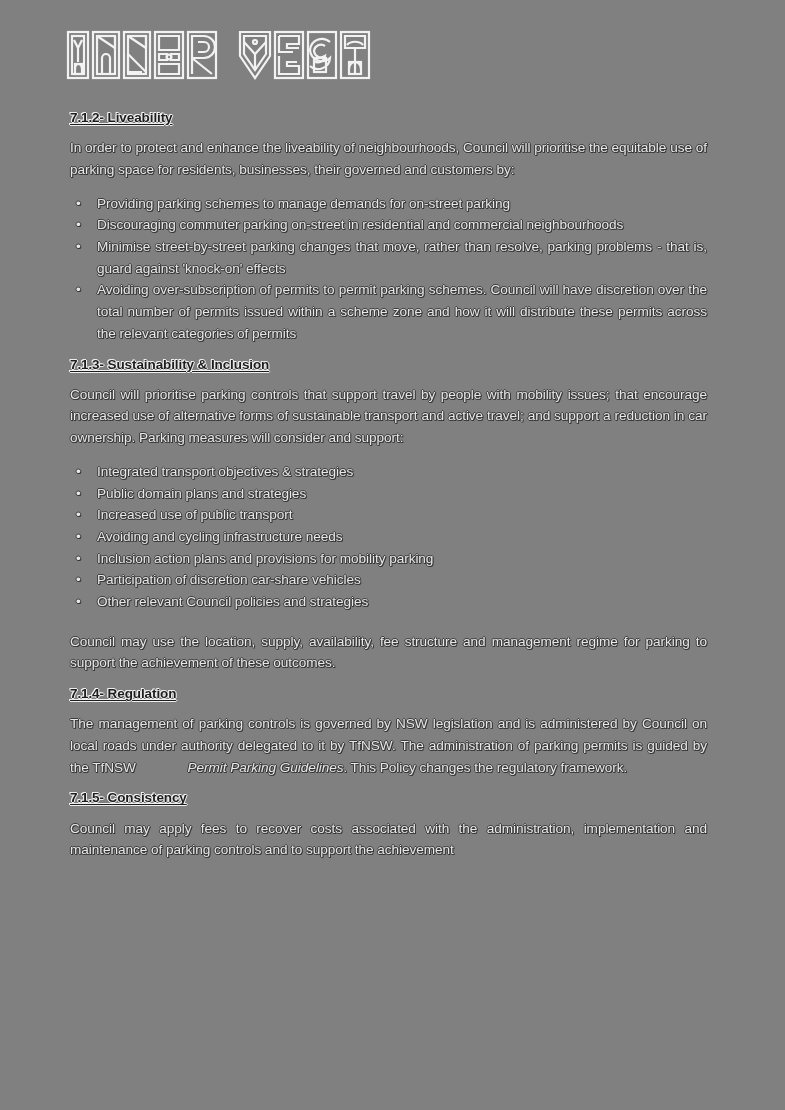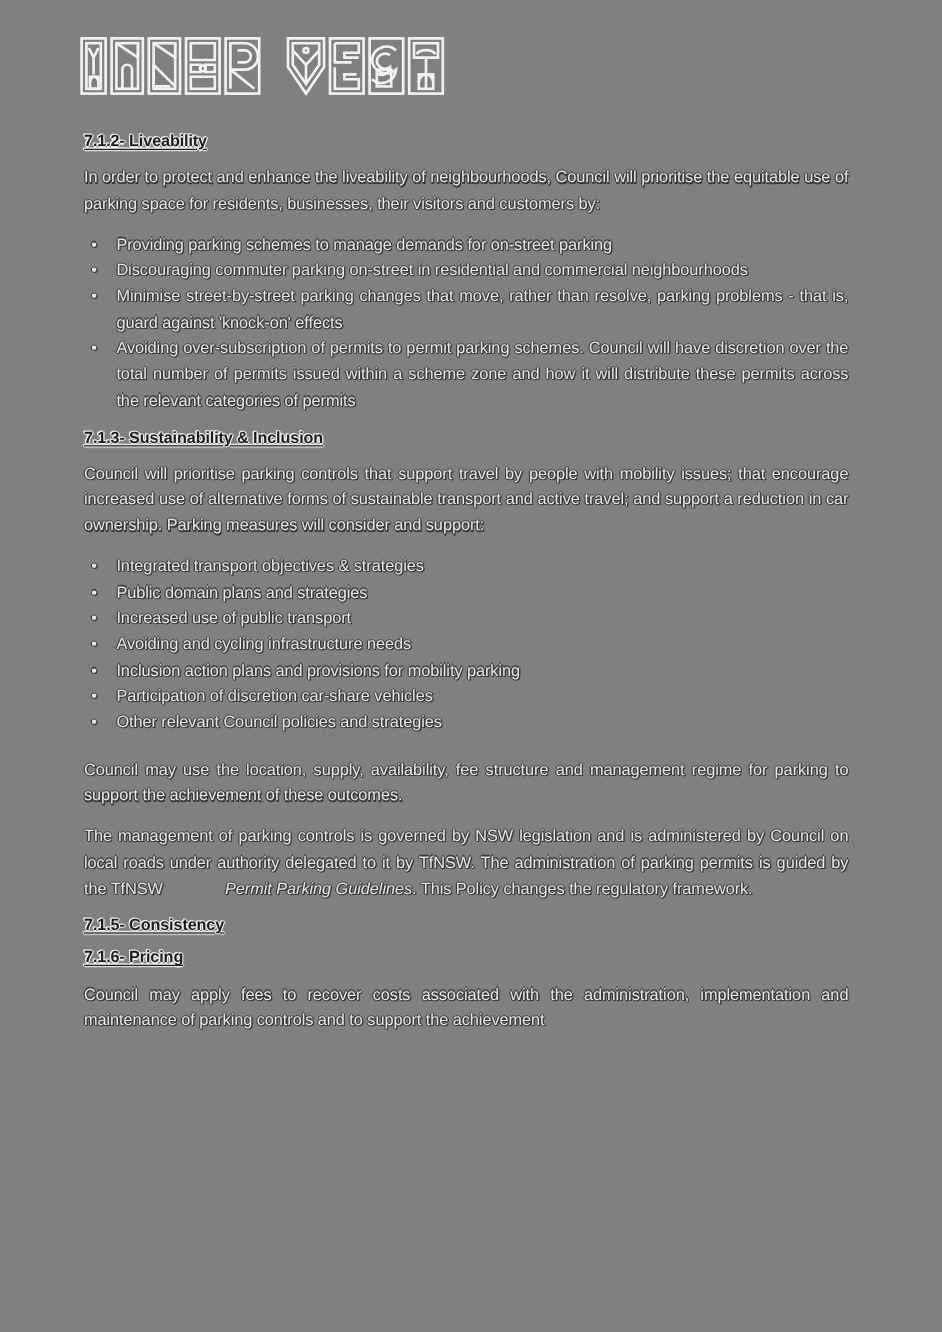--- a/index.html
+++ b/index.html
@@ -204,21 +204,21 @@
         <rect x="285" y="36" width="12" height="12"></rect>
         <path d="M285 43 a6 7 0 0 1 12 0"></path>
       </g>
     </svg>
   </div>
 
   <div class="content">
 
     <h2 class="section-heading emboss-dark">7.1.2- Liveability</h2>
 
-    <p class="body-para emboss-light">In order to protect and enhance the liveability of neighbourhoods, Council will prioritise the equitable use of parking space for residents, businesses, their visitors and customers by:</p>
+    <p class="body-para emboss-light">In order to protect and enhance the liveability of neighbourhoods, Council will prioritise the equitable use of parking space for residents, businesses, their governed and customers by:</p>
 
     <ul class="bullets">
       <li class="nojustify">
         <span class="bullet-dot emboss-light">•</span>
         <span class="li-text emboss-light">Providing parking schemes to manage demands for on-street parking</span>
       </li>
       <li class="justify-block">
         <span class="bullet-dot emboss-light">•</span>
         <span class="li-text emboss-light">Discouraging commuter parking on-street in residential and commercial neighbourhoods</span>
       </li>
@@ -264,28 +264,28 @@
       <li class="nojustify">
         <span class="bullet-dot emboss-light">•</span>
         <span class="li-text emboss-light">Other relevant Council policies and strategies</span>
       </li>
     </ul>
 
     <div class="spacer-sm"></div>
 
     <p class="body-para emboss-light">Council may use the location, supply, availability, fee structure and management regime for parking to support the achievement of these outcomes.</p>
 
+    <h2 class="section-heading emboss-dark">7.1.4- Regulation</h2>
 
     <p class="body-para emboss-light">
       <span>The management of parking controls is governed by NSW legislation and is administered by Council on local roads under authority delegated to it by TfNSW. The administration of parking permits is guided by the TfNSW </span><em class="italic-title">Permit Parking Guidelines</em><span>. This Policy changes the regulatory framework.</span>
     </p>
 
     <h2 class="section-heading emboss-dark">7.1.5- Consistency</h2>
 
 
-    <h2 class="section-heading emboss-dark">7.1.6- Pricing</h2>
 
     <p class="body-para emboss-light">Council may apply fees to recover costs associated with the administration, implementation and maintenance of parking controls and to support the achievement</p>
 
   </div>
 
 
 </div>
 
 </body></html>

